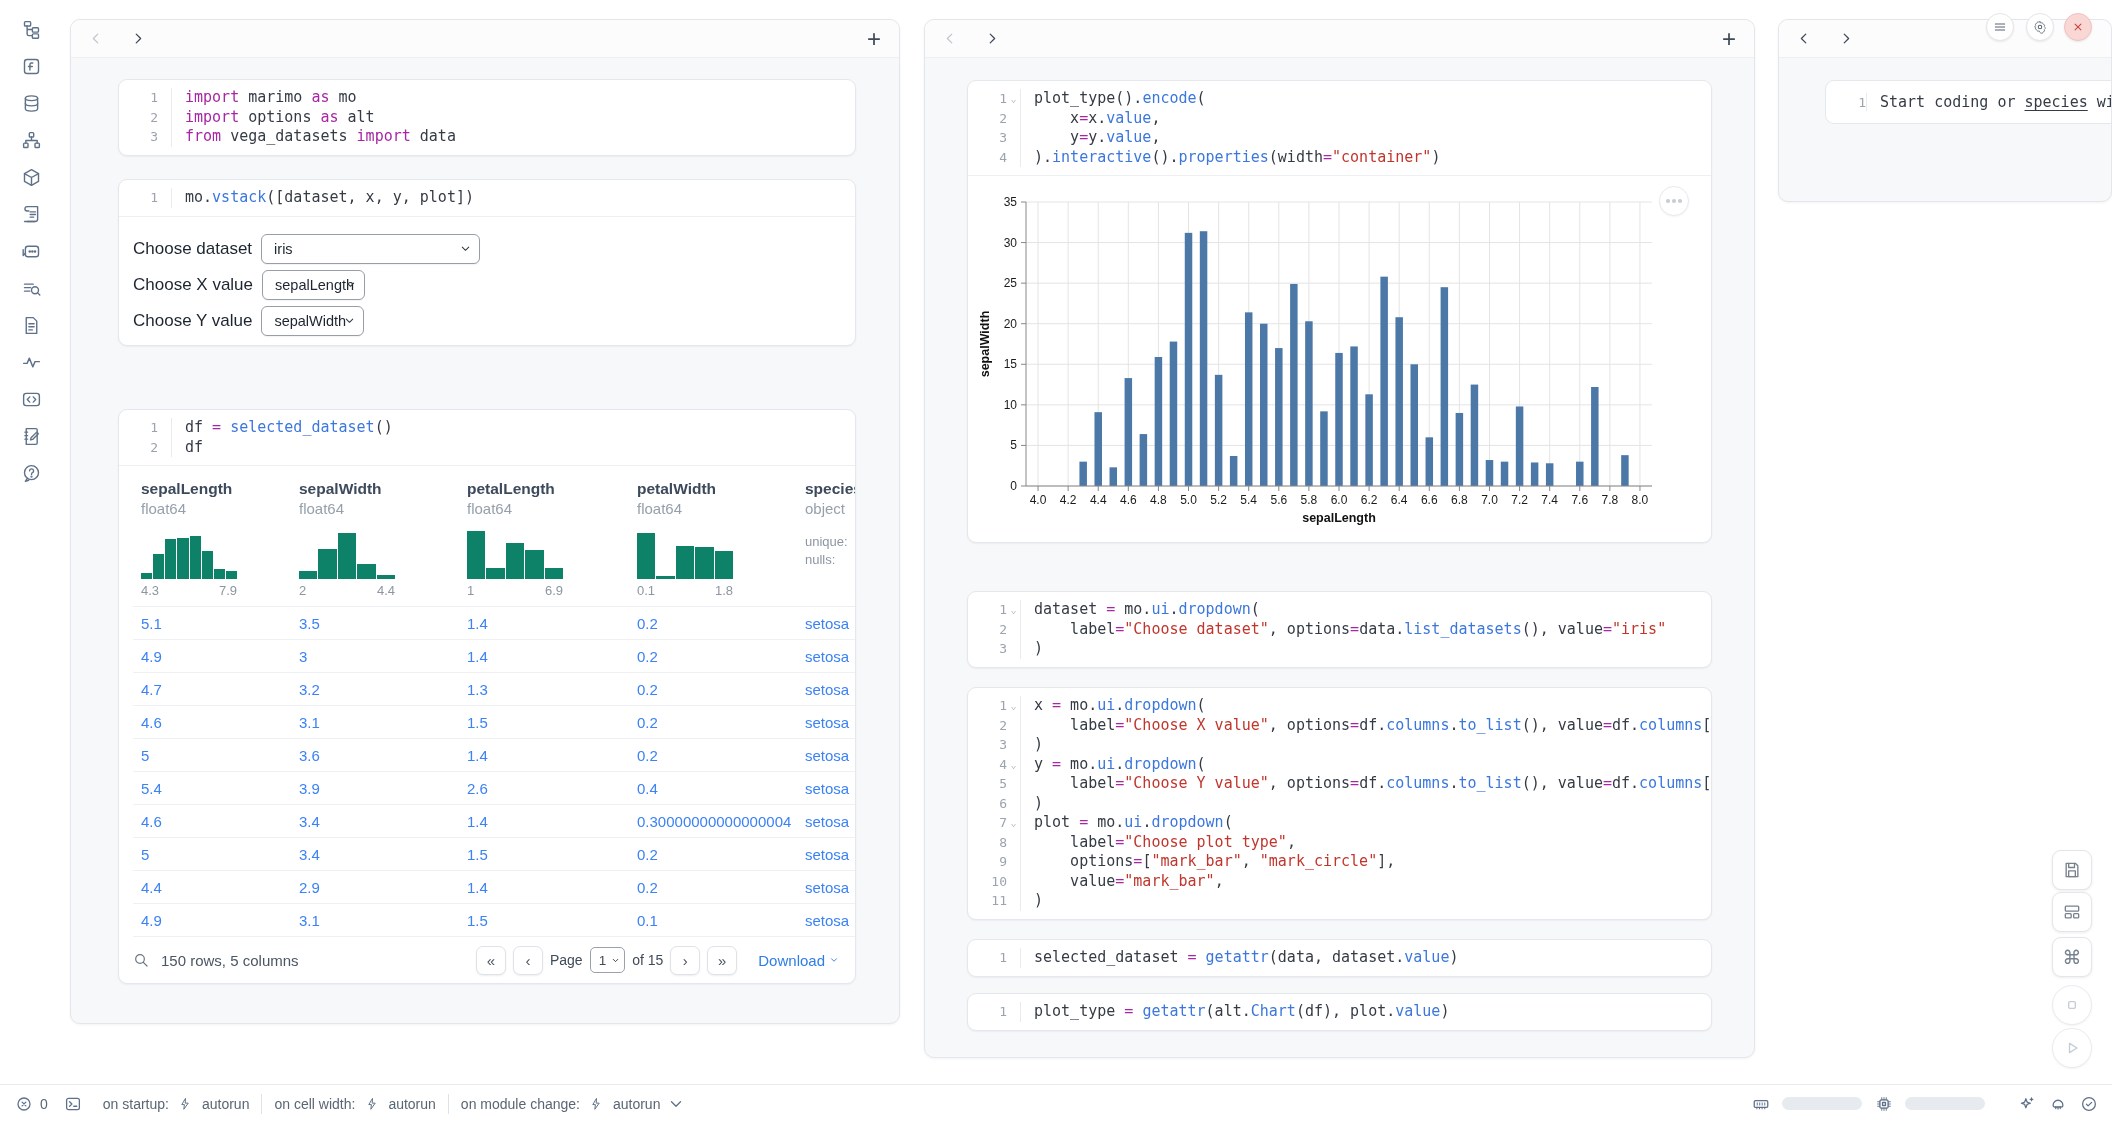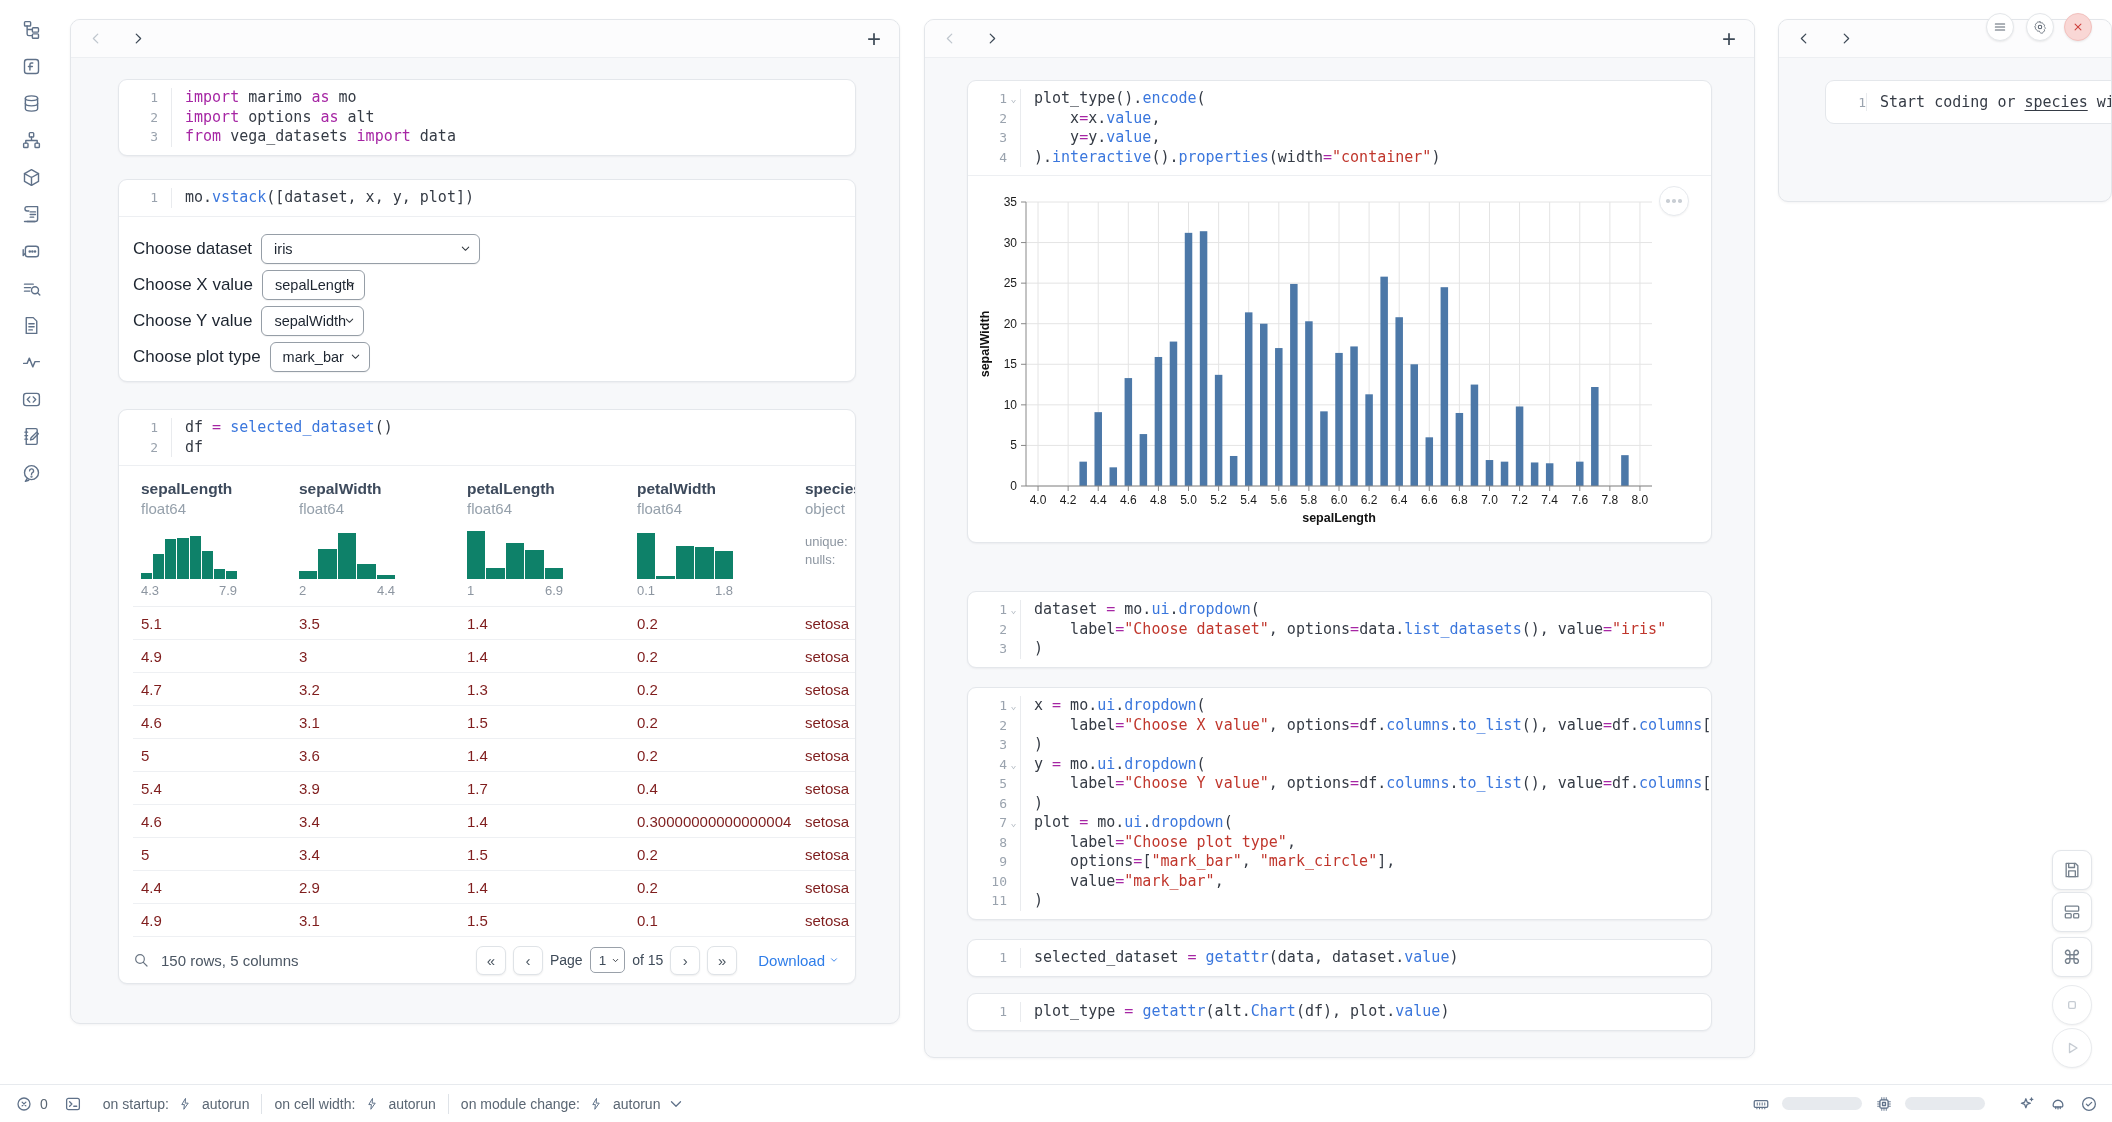--- a/index.html
+++ b/index.html
@@ -54,21 +54,21 @@
   .df-wrap { margin-left:14px; overflow:hidden; }
   .t-head { display:flex; border-bottom:1px solid #edeff2; padding:14px 0 8px 0; }
   .t-hcol { flex:none; padding-left:8px; overflow:hidden; white-space:nowrap; }
   .t-name { font-size:15.5px; font-weight:bold; color:#3d4a5c; }
   .t-type { font-size:15px; color:#95a0ab; margin-top:2px; }
   .t-hist { margin-top:12px; height:50px; width:96px; display:flex; align-items:flex-end; gap:1px; }
   .t-hist .hbar { flex:1; background:#0e8169; }
   .t-minmax { width:96px; display:flex; justify-content:space-between; font-size:13px; color:#8d96a1; margin-top:4px; }
   .t-stats { margin-top:16px; font-size:13px; color:#8d96a1; line-height:18px; }
   .t-row { display:flex; height:33px; border-bottom:1px solid #eef0f3; align-items:center; }
-  .t-cell { flex:none; padding-left:8px; font-size:15px; color:#7f1d1d; overflow:hidden; white-space:nowrap; }
+  .t-cell { flex:none; padding-left:8px; font-size:15px; color:#3b82f6; overflow:hidden; white-space:nowrap; }
   .t-footer { height:46px; display:flex; align-items:center; padding:0 16px 0 14px; font-size:15px; color:#4b5663; }
   .t-footer .mag { width:16px; height:16px; margin-right:12px; color:#6b7684; }
   .t-footer .mag svg { width:16px; height:16px; stroke:currentColor; fill:none; stroke-width:1.8; stroke-linecap:round; }
   .pager { margin-left:auto; display:flex; align-items:center; gap:7px; font-size:14px; color:#3f4b59; }
   .pg-btn { width:30px; height:29px; border:1px solid #dfe3e7; border-radius:7px; background:#fff;
     box-shadow:0 1px 2px rgba(0,0,0,.07); display:grid; place-items:center; font-size:15px; color:#4a5560; }
   .pg-select { position:relative; display:inline-flex; align-items:center; height:26px; border:1px solid #9aa1aa;
     border-radius:5px; background:#fff; padding:0 18px 0 8px; font-size:13.5px; }
   .pg-select svg { position:absolute; right:4px; width:9px; height:9px; stroke:#30363d; stroke-width:2.4; fill:none; stroke-linecap:round; }
   .dl-link { margin-left:14px; color:#2e7de9; font-size:15px; display:flex; align-items:center; gap:4px; }
@@ -251,29 +251,20 @@
             <span>sepalLength</span>
             <svg viewBox="0 0 24 24">
               <path d="M5 9l7 7 7-7"></path>
             </svg>
           </span>
         </div>
         <div class="control-row">
           <span>Choose Y value</span>
           <span class="ui-select" style="width: 103px;">
             <span>sepalWidth</span>
-            <svg viewBox="0 0 24 24">
-              <path d="M5 9l7 7 7-7"></path>
-            </svg>
-          </span>
-        </div>
-        <div class="control-row">
-          <span>Choose plot type</span>
-          <span class="ui-select" style="width: 100px;">
-            <span>mark_bar</span>
             <svg viewBox="0 0 24 24">
               <path d="M5 9l7 7 7-7"></path>
             </svg>
           </span>
         </div>
       </div>
   </div>
 
   <div class="cell" style="left:47px; top:389px; width:738px;">
     <div class="code-block">
@@ -386,21 +377,21 @@
         <div class="t-row">
           <div class="t-cell" style="width: 158px;">5</div>
           <div class="t-cell" style="width: 168px;">3.6</div>
           <div class="t-cell" style="width: 170px;">1.4</div>
           <div class="t-cell" style="width: 168px;">0.2</div>
           <div class="t-cell" style="width: 178px;">setosa</div>
         </div>
         <div class="t-row">
           <div class="t-cell" style="width: 158px;">5.4</div>
           <div class="t-cell" style="width: 168px;">3.9</div>
-          <div class="t-cell" style="width: 170px;">1.7</div>
+          <div class="t-cell" style="width: 170px;">2.6</div>
           <div class="t-cell" style="width: 168px;">0.4</div>
           <div class="t-cell" style="width: 178px;">setosa</div>
         </div>
         <div class="t-row">
           <div class="t-cell" style="width: 158px;">4.6</div>
           <div class="t-cell" style="width: 168px;">3.4</div>
           <div class="t-cell" style="width: 170px;">1.4</div>
           <div class="t-cell" style="width: 168px;">0.30000000000000004</div>
           <div class="t-cell" style="width: 178px;">setosa</div>
         </div>

